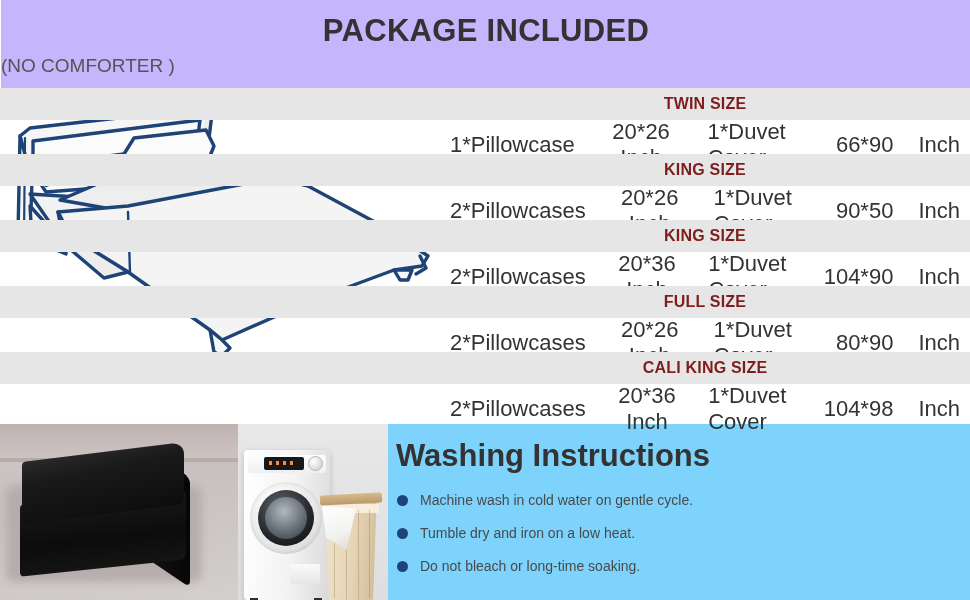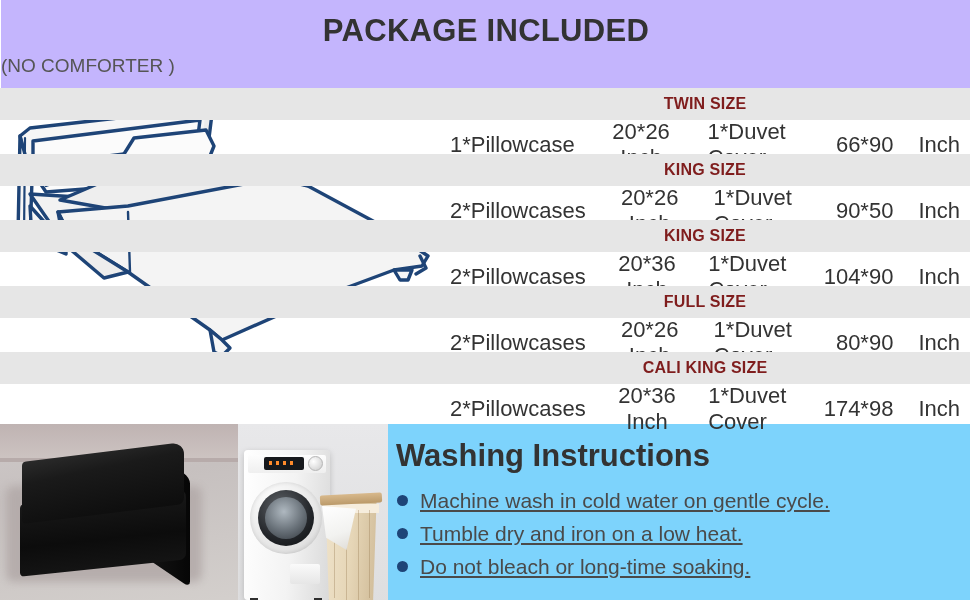--- a/index.html
+++ b/index.html
@@ -202,21 +202,21 @@
   .wash-wrap {
     position: absolute; left: 396px; top: 0; width: 574px; height: 182px;
   }
   .wash-title {
     position: absolute; left: 0; top: 14px;
     font-size: 31px; font-weight: bold; color: #333333;
   }
   .wash-list { position: absolute; left: 0; top: 60px; width: 574px; }
   .wash-item {
     position: relative; height: 33px; line-height: 33px;
-    font-size: 21px; color: #4a4a4a; padding-left: 24px; text-decoration: underline;
+    font-size: 14px; color: #4a4a4a; padding-left: 24px;
   }
   .wash-item .dot {
     position: absolute; left: 1px; top: 11px; width: 11px; height: 11px;
     border-radius: 50%; background: #1e4477;
   }
 </style>
 </head>
 <body>
 
 <div id="page">
@@ -321,21 +321,21 @@
     </div>
 
     <div class="row-head">
       <div class="lbl">CALI KING SIZE</div>
     </div>
     <div class="row-data">
       <div class="cells">
         <span class="c1">2*Pillowcases</span>
         <span class="c2">20*36 Inch</span>
         <span class="c3">1*Duvet Cover</span>
-        <span class="c4">174*98</span>
+        <span class="c4">104*98</span>
         <span class="c5">Inch</span>
       </div>
     </div>
 
   </div>
 
   <div class="bottom">
 
     <div class="photo-bedding">
       <div class="carpet-top"></div>

